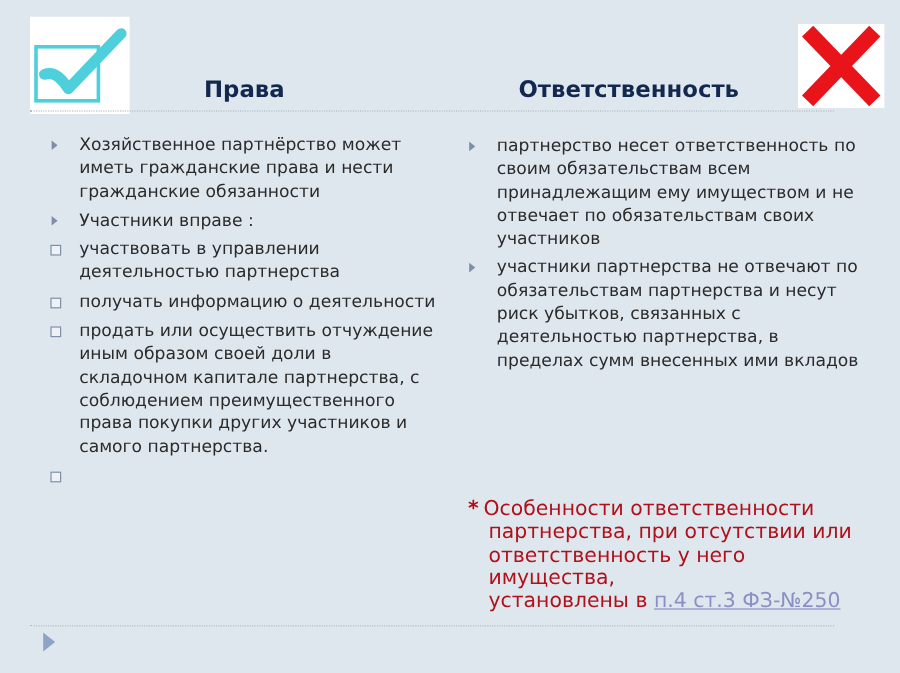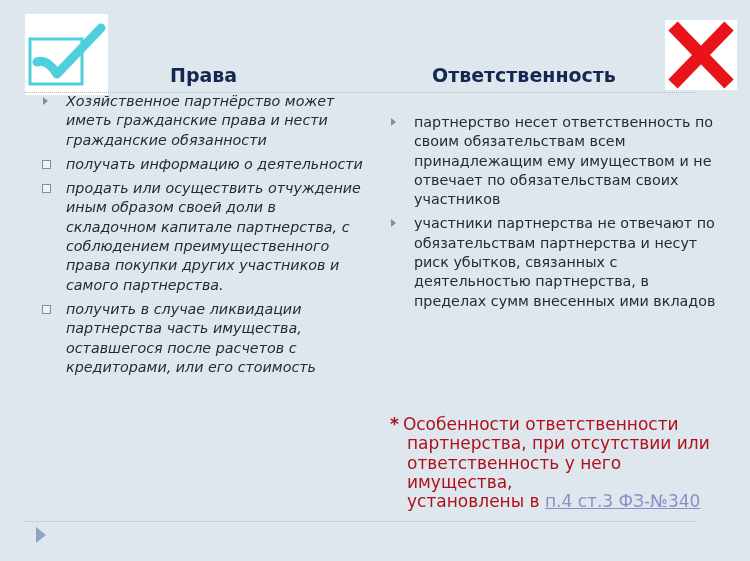--- a/index.html
+++ b/index.html
@@ -5,21 +5,21 @@
   html,body{margin:0;padding:0;}
   body{width:750px;height:561px;background:#dfe7ee;position:relative;overflow:hidden;font-family:"DejaVu Sans","Liberation Sans",sans-serif;}
   .slide{position:absolute;left:0;top:0;width:750px;height:561px;background:#dfe7ee;}
   .check-icon{position:absolute;left:25px;top:14px;width:83px;height:81px;background:#fff;}
   .cross-icon{position:absolute;left:665px;top:20px;width:72px;height:70px;background:#fff;}
   .title{position:absolute;top:64px;font-size:19px;font-weight:bold;color:#13284f;}
   .title.left{left:170px;}
   .title.right{left:432px;}
   .hr{position:absolute;left:25px;width:670px;border-top:1px dotted #b3bcc5;}
   .col{position:absolute;font-size:14.3px;line-height:19.3px;color:#2a2a2a;}
-  .col.left{left:40px;top:92px;width:330px;font-style:italic;}
+  .col.left{left:40px;top:112px;width:330px;}
   .col.right{left:388px;top:113px;width:335px;}
   .item{position:relative;padding-left:26px;margin-bottom:5px;}
   .bul{position:absolute;left:3px;top:5px;width:0;height:0;border-top:4px solid transparent;border-bottom:4px solid transparent;border-left:5px solid #7e8ea8;}
   .sq{position:absolute;left:2px;top:5px;width:7px;height:7px;border:1px solid #7e8ea8;background:#eef2f6;}
   .note{position:absolute;left:390px;top:415px;width:320px;font-size:17px;line-height:19.3px;color:#b0101a;}
   .note .star{font-weight:bold;margin-right:4px;}
   .note .ind{padding-left:17px;}
   .note a{color:#8a8fc4;text-decoration:underline;}
   .nav-arrow{position:absolute;left:36px;top:527px;width:0;height:0;border-top:8px solid transparent;border-bottom:8px solid transparent;border-left:10px solid #8ea4c4;}
 </style>
@@ -37,32 +37,34 @@
   <div class="title right">Ответственность</div>
   <div class="cross-icon">
     <svg width="72" height="70" viewBox="0 0 72 70">
       <path d="M8 6 L64 64 M64 6 L8 64" stroke="#e8141a" stroke-width="13"></path>
     </svg>
   </div>
   <div class="hr" style="top:92px"></div>
 
   <div class="col left">
     <div class="item"><span class="bul"></span><span>Хозяйственное партнёрство может иметь гражданские права и нести гражданские обязанности</span></div>
+    <div class="item"><span class="bul"></span><span>Участники вправе :</span></div>
+    <div class="item"><span class="sq"></span><span>участвовать в управлении деятельностью партнерства</span></div>
     <div class="item"><span class="sq"></span><span>получать информацию о деятельности</span></div>
     <div class="item"><span class="sq"></span><span>продать или осуществить отчуждение иным образом своей доли в складочном капитале партнерства, с соблюдением преимущественного права покупки других участников и самого партнерства.</span></div>
-    <div class="item"><span class="sq"></span><span>получить в случае ликвидации партнерства часть имущества, оставшегося после расчетов с кредиторами, или его стоимость</span></div>
+    <div class="item"><span class="sq"></span></div>
   </div>
 
   <div class="col right">
     <div class="item"><span class="bul"></span><span>партнерство несет ответственность по своим обязательствам всем принадлежащим ему имуществом и не отвечает по обязательствам своих участников</span></div>
     <div class="item" style="margin-bottom:8px"><span class="bul"></span><span>участники партнерства не отвечают по обязательствам партнерства и несут риск убытков, связанных с деятельностью партнерства, в пределах сумм внесенных ими вкладов</span></div>
   </div>
 
   <div class="note">
     <div><span class="star">*</span><span>Особенности ответственности</span></div>
     <div class="ind">партнерства, при отсутствии или</div>
     <div class="ind">ответственность у него имущества,</div>
-    <div class="ind"><span>установлены в </span><a>п.4 ст.3 ФЗ-№340</a></div>
+    <div class="ind"><span>установлены в </span><a>п.4 ст.3 ФЗ-№250</a></div>
   </div>
 
   <div class="hr" style="top:521px"></div>
   <div class="nav-arrow"></div>
 </div>
 
 </body></html>

